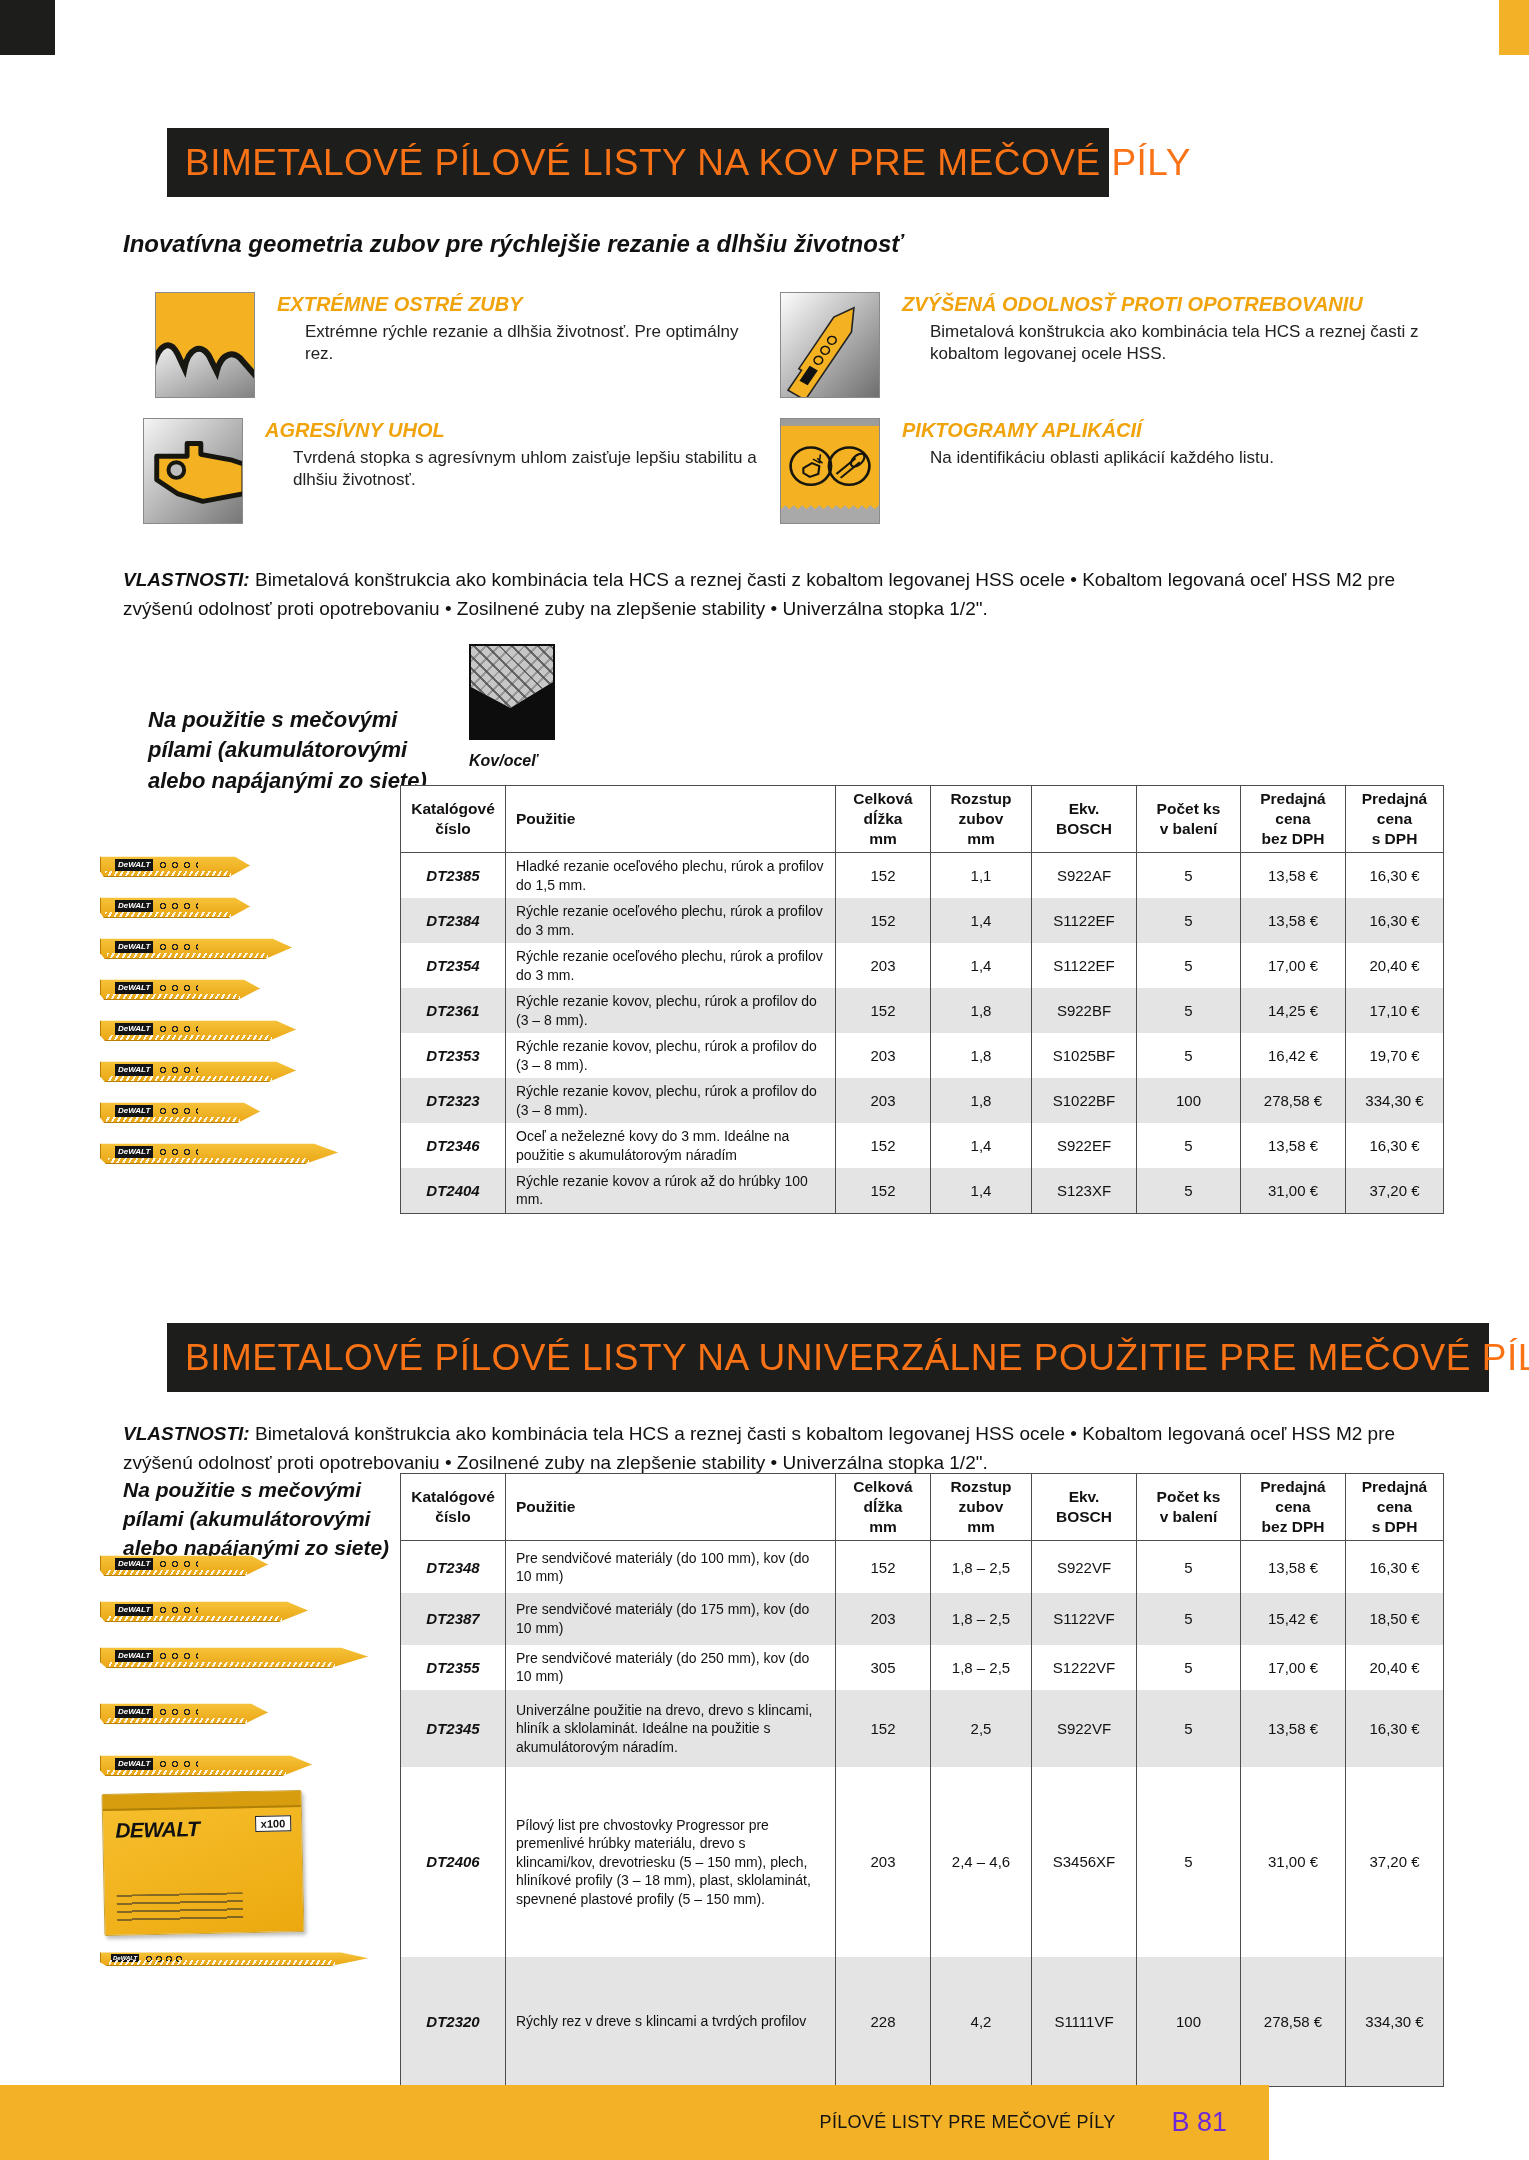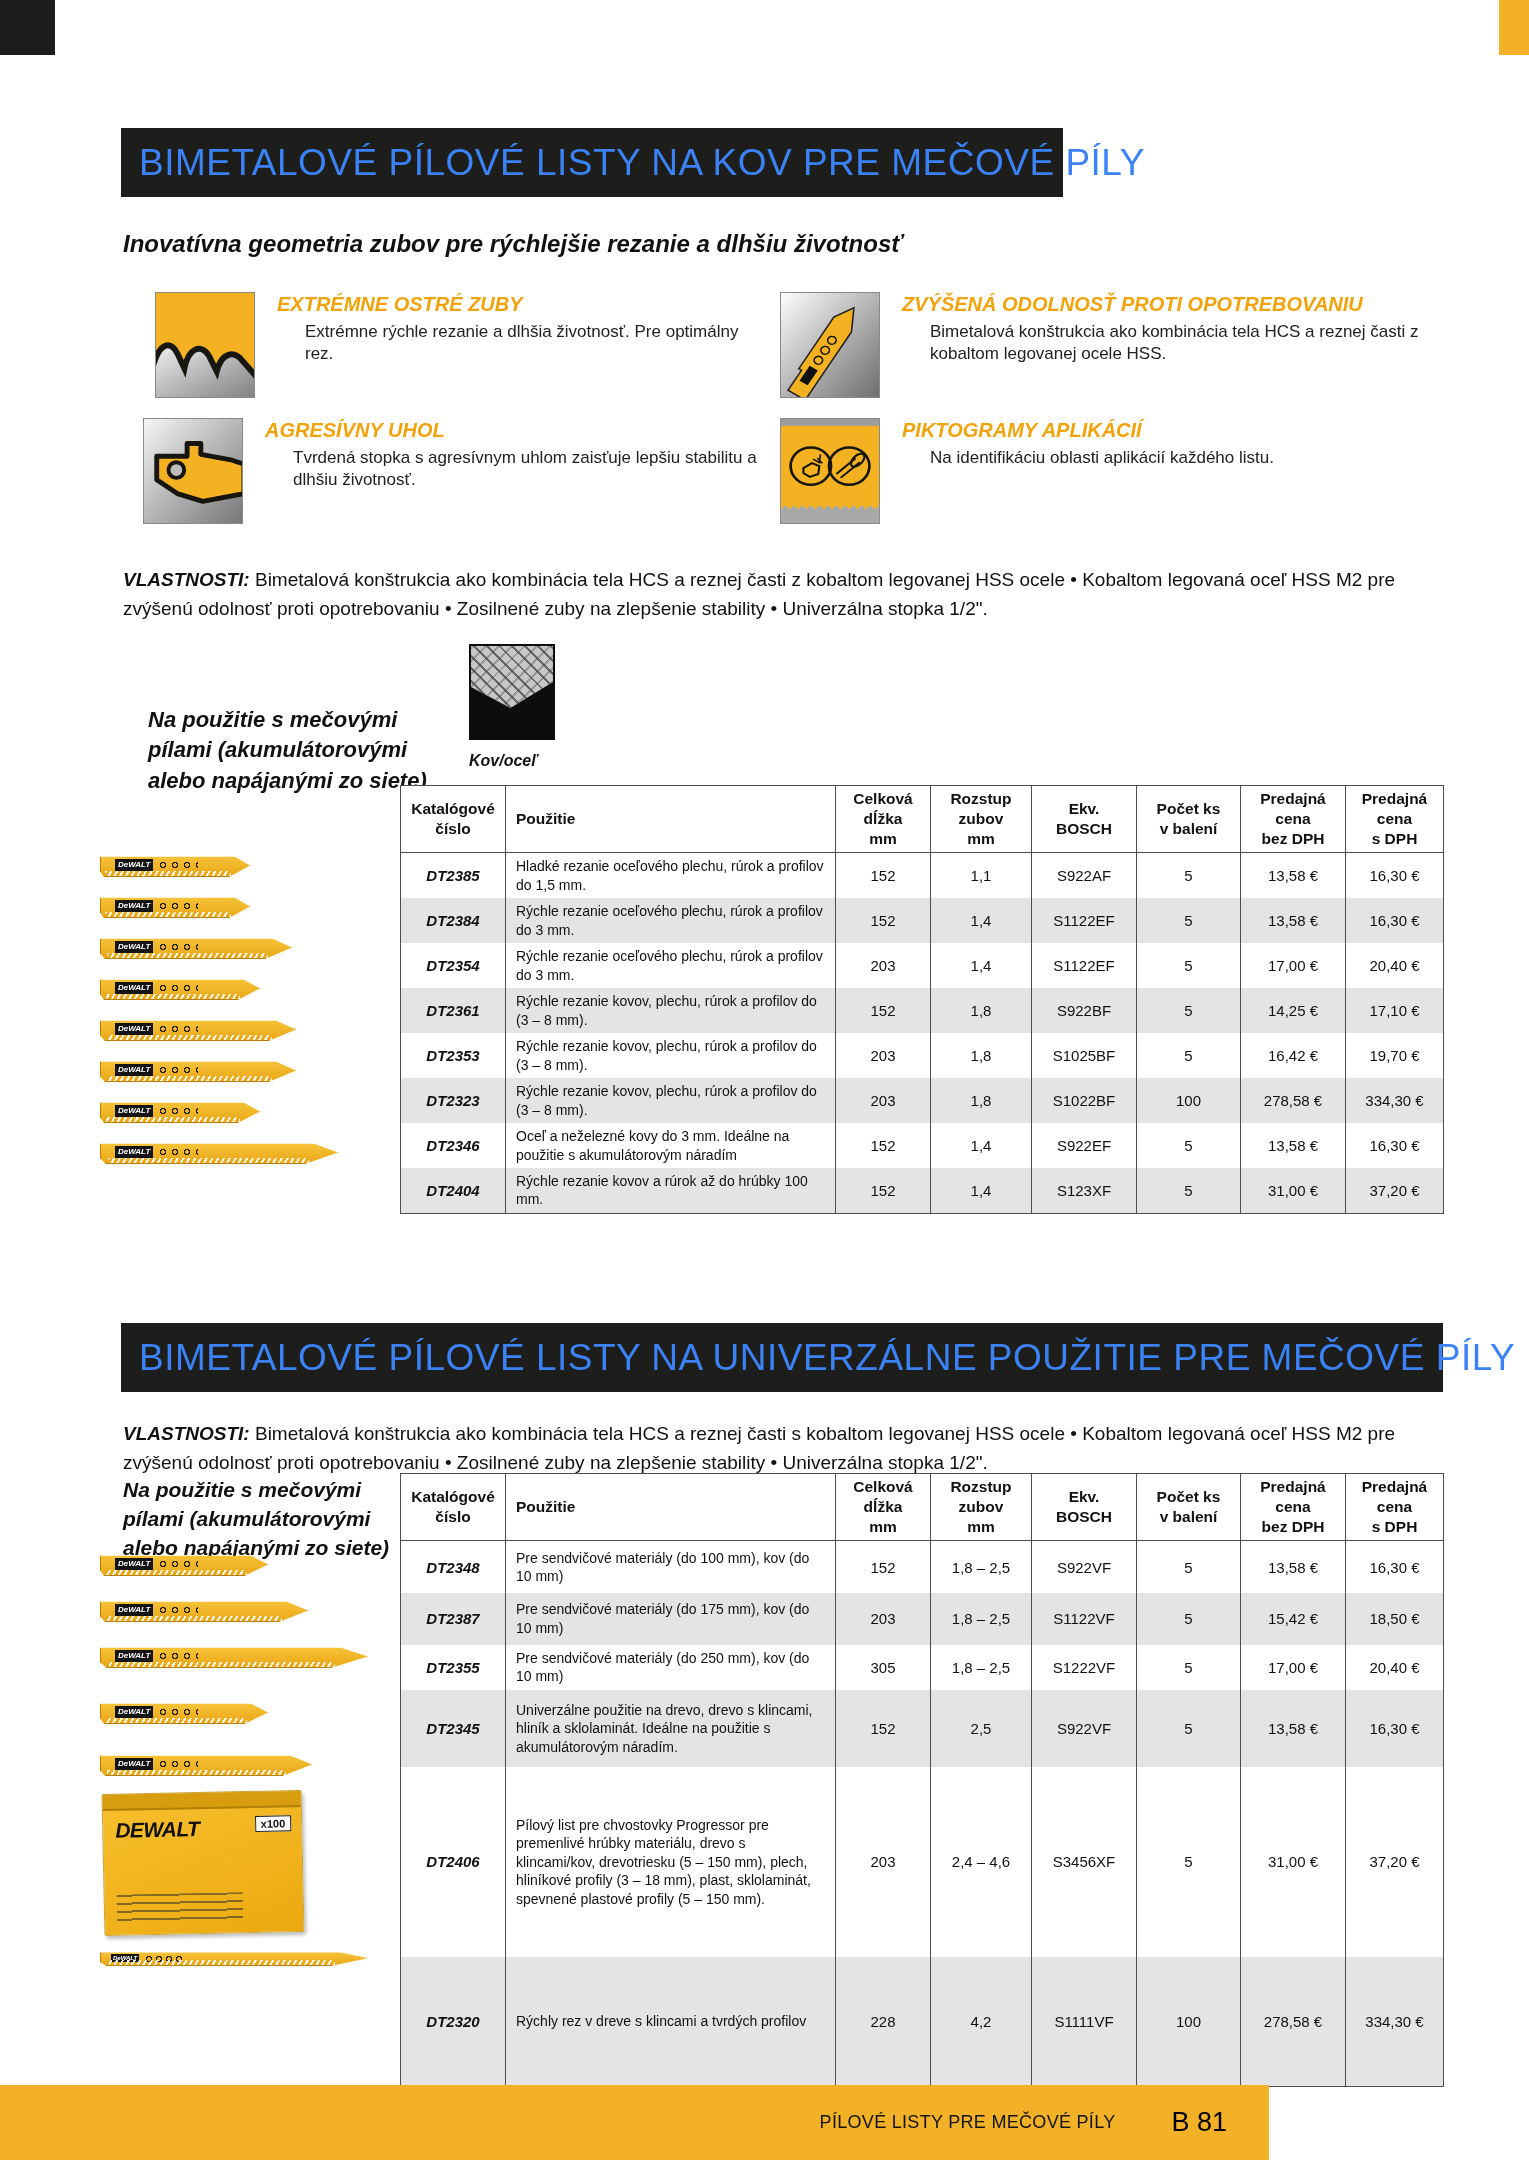--- a/index.html
+++ b/index.html
@@ -2,22 +2,22 @@
 <html><head>
 <meta charset="utf-8">
 <style>
   html,body{margin:0;padding:0;background:#fff;}
   .page{position:relative;width:1529px;height:2160px;background:#fff;overflow:hidden;
         font-family:"Liberation Sans",sans-serif;color:#111;}
   
   .corner-black{position:absolute;left:0;top:0;width:55px;height:55px;background:#1d1d1b;}
   .corner-yellow{position:absolute;right:0;top:0;width:30px;height:55px;background:#f2b127;}
   
-  .bar{position:absolute;background:#1d1d1b;color:#3b82f6;display:flex;align-items:center;
-       padding-left:18px;box-sizing:border-box;}
+  .bar{position:absolute;background:#1d1d1b;color:#f97316;display:flex;align-items:center;
+       padding-left:18px;box-sizing:border-box;margin-left:46px;}
   .bar span{font-size:37px;font-weight:400;letter-spacing:.5px;white-space:nowrap;}
   .bar1{left:121px;top:128px;width:942px;height:69px;}
   .bar2{left:121px;top:1323px;width:1322px;height:69px;}
   .subtitle{position:absolute;left:123px;top:230px;font-size:24px;font-weight:bold;font-style:italic;}
   
   .feature{position:absolute;display:flex;}
   .feature-icon{width:100px;height:106px;flex:none;border:1px solid #8a8a8a;box-sizing:border-box;overflow:hidden;}
   .feature-icon svg{display:block;width:100%;height:100%;}
   .feature-body{margin-left:22px;padding-top:1px;}
   .feature-heading{color:#f0a30a;font-weight:bold;font-style:italic;font-size:20px;margin-bottom:5px;}
@@ -81,21 +81,21 @@
   .box-brand{font-weight:bold;font-style:italic;font-size:21px;color:#111;text-transform:uppercase;
       margin:8px 0 0 12px;letter-spacing:-.5px;}
   .box-count{position:absolute;right:10px;top:24px;background:#fff;border:1px solid #222;
       font-size:11px;font-weight:bold;padding:1px 5px;}
   .box-lines{position:absolute;left:12px;bottom:12px;width:126px;height:28px;opacity:.55;
       background:repeating-linear-gradient(#2b2b2b 0 2px,transparent 2px 8px);}
   
   .footer-bar{position:absolute;left:0;top:2085px;width:1269px;height:75px;background:#f2b127;
       display:flex;align-items:center;justify-content:flex-end;}
   .footer-label{font-size:18px;color:#141414;margin-right:56px;letter-spacing:.3px;}
-  .footer-page{font-size:27px;color:#000000;margin-right:42px;}
+  .footer-page{font-size:27px;color:#6d28d9;margin-right:42px;}
 </style>
 </head>
 <body>
 
 <div class="page">
 
   <div class="corner-black"></div>
   <div class="corner-yellow"></div>
 
   <div class="bar bar1">

